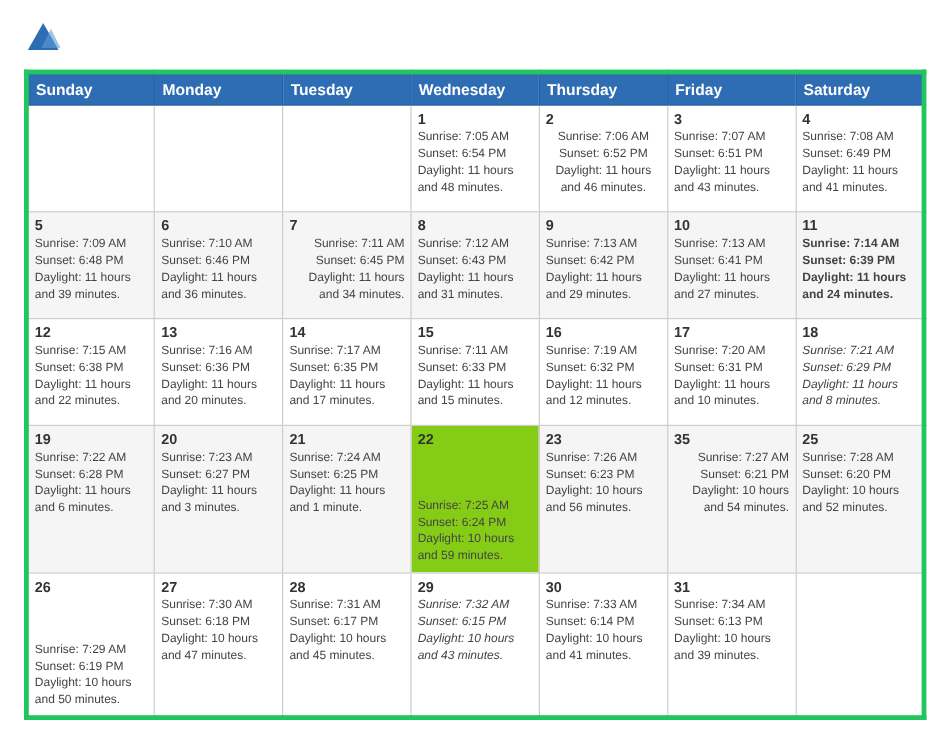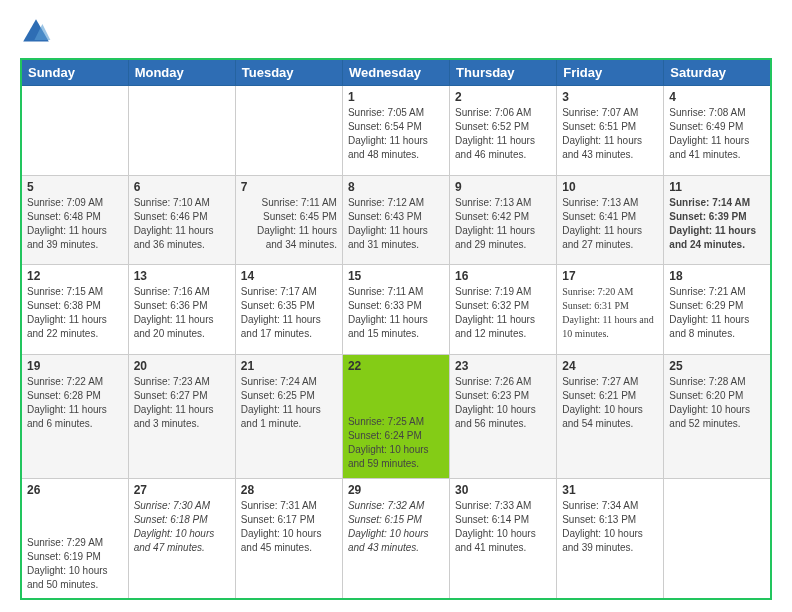--- a/index.html
+++ b/index.html
@@ -54,21 +54,21 @@
       font-size: 32px;
       color: #333;
       font-weight: normal;
     }
     .location {
       font-size: 14px;
       color: #555;
     }
     .calendar {
       flex: 1;
-      border: 2px solid #22c55e;
+      border: 4px solid #22c55e;
       border-collapse: collapse;
       width: 100%;
       table-layout: fixed;
     }
     .calendar th {
       background-color: #2e6db4;
       color: #fff;
       text-align: left;
       padding: 5px 6px;
       font-size: 13px;
@@ -147,21 +147,21 @@
           <td class="empty-cell"></td>
           <td class="empty-cell"></td>
           <td style="background-color: rgb(255, 255, 255);">
             <span class="day-number">1</span>
             <div class="day-info" style="white-space: pre-line;">Sunrise: 7:05 AM
 Sunset: 6:54 PM
 Daylight: 11 hours and 48 minutes.</div>
           </td>
           <td style="background-color: rgb(255, 255, 255);">
             <span class="day-number">2</span>
-            <div class="day-info" style="white-space: pre-line;">Sunrise: 7:06 AM
+            <div class="day-info" style="white-space: pre-line; text-align: center;">Sunrise: 7:06 AM
 Sunset: 6:52 PM
 Daylight: 11 hours and 46 minutes.</div>
           </td>
           <td style="background-color: rgb(255, 255, 255);">
             <span class="day-number">3</span>
             <div class="day-info" style="white-space: pre-line;">Sunrise: 7:07 AM
 Sunset: 6:51 PM
 Daylight: 11 hours and 43 minutes.</div>
           </td>
           <td style="background-color: rgb(255, 255, 255);">
@@ -241,27 +241,27 @@
 Daylight: 11 hours and 15 minutes.</div>
           </td>
           <td style="background-color: rgb(255, 255, 255);">
             <span class="day-number">16</span>
             <div class="day-info" style="white-space: pre-line;">Sunrise: 7:19 AM
 Sunset: 6:32 PM
 Daylight: 11 hours and 12 minutes.</div>
           </td>
           <td style="background-color: rgb(255, 255, 255);">
             <span class="day-number">17</span>
-            <div class="day-info" style="white-space: pre-line; font-family: Liberation Serif, serif;">Sunrise: 7:20 AM
+            <div class="day-info" style="white-space: pre-line;">Sunrise: 7:20 AM
 Sunset: 6:31 PM
 Daylight: 11 hours and 10 minutes.</div>
           </td>
           <td style="background-color: rgb(255, 255, 255);">
             <span class="day-number">18</span>
-            <div class="day-info" style="white-space: pre-line;">Sunrise: 7:21 AM
+            <div class="day-info" style="white-space: pre-line; font-style: italic;">Sunrise: 7:21 AM
 Sunset: 6:29 PM
 Daylight: 11 hours and 8 minutes.</div>
           </td>
         </tr>
         <tr>
           <td style="background-color: rgb(245, 245, 245);">
             <span class="day-number">19</span>
             <div class="day-info" style="white-space: pre-line;">Sunrise: 7:22 AM
 Sunset: 6:28 PM
 Daylight: 11 hours and 6 minutes.</div>
@@ -284,42 +284,42 @@
 Sunset: 6:24 PM
 Daylight: 10 hours and 59 minutes.</div>
           </td>
           <td style="background-color: rgb(245, 245, 245);">
             <span class="day-number">23</span>
             <div class="day-info" style="white-space: pre-line;">Sunrise: 7:26 AM
 Sunset: 6:23 PM
 Daylight: 10 hours and 56 minutes.</div>
           </td>
           <td style="background-color: rgb(245, 245, 245);">
-            <span class="day-number">24</span>
-            <div class="day-info" style="white-space: pre-line;">Sunrise: 7:27 AM
+            <span class="day-number">35</span>
+            <div class="day-info" style="white-space: pre-line; text-align: right;">Sunrise: 7:27 AM
 Sunset: 6:21 PM
 Daylight: 10 hours and 54 minutes.</div>
           </td>
           <td style="background-color: rgb(245, 245, 245);">
             <span class="day-number">25</span>
             <div class="day-info" style="white-space: pre-line;">Sunrise: 7:28 AM
 Sunset: 6:20 PM
 Daylight: 10 hours and 52 minutes.</div>
           </td>
         </tr>
         <tr>
           <td style="background-color: rgb(255, 255, 255);">
             <span class="day-number">26</span>
             <div class="day-info" style="white-space: pre-line; margin-top: 39px;">Sunrise: 7:29 AM
 Sunset: 6:19 PM
 Daylight: 10 hours and 50 minutes.</div>
           </td>
           <td style="background-color: rgb(255, 255, 255);">
             <span class="day-number">27</span>
-            <div class="day-info" style="white-space: pre-line; font-style: italic;">Sunrise: 7:30 AM
+            <div class="day-info" style="white-space: pre-line;">Sunrise: 7:30 AM
 Sunset: 6:18 PM
 Daylight: 10 hours and 47 minutes.</div>
           </td>
           <td style="background-color: rgb(255, 255, 255);">
             <span class="day-number">28</span>
             <div class="day-info" style="white-space: pre-line;">Sunrise: 7:31 AM
 Sunset: 6:17 PM
 Daylight: 10 hours and 45 minutes.</div>
           </td>
           <td style="background-color: rgb(255, 255, 255);">

